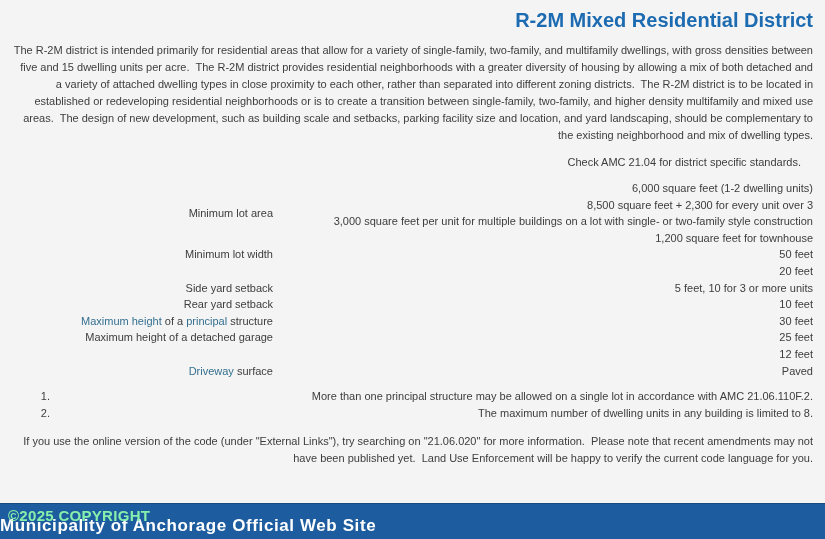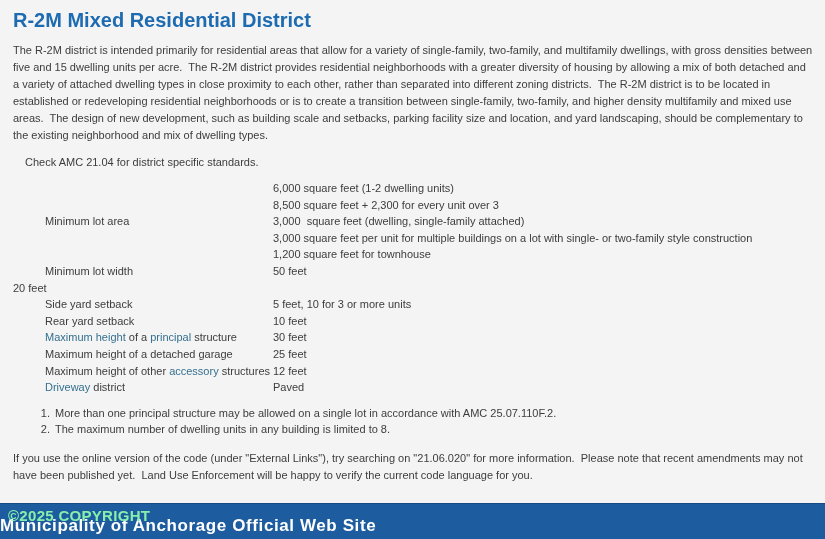--- a/index.html
+++ b/index.html
@@ -1,21 +1,21 @@
 <!DOCTYPE html>
 <html><head>
 <meta charset="utf-8">
 <style>
   html,body { margin:0; padding:0; background:#f4f4f5; }
   .page {
     position:relative; width:825px; height:539px; overflow:hidden;
     background:#f4f4f5; color:#3d3d3d;
     font-family:"Liberation Sans","DejaVu Sans",sans-serif;
   }
-  .content { padding:5px 12px 0 13px; }
+  .content { padding:5px 12px 0 13px;text-align:right; }
   .title {
     font-size:20px; font-weight:700; color:#1d6bb0;
     margin:2px 0 0; line-height:26px;
   }
   .para { font-size:11px; line-height:17px; margin:9px 0 8px; white-space:pre-wrap; }
   .check { font-size:11px; line-height:17px; margin:10px 12px 0; }
   .stable { margin-top:9px; font-size:11px; line-height:16.6px; }
   .trow { display:flex; align-items:center; }
   .tlabel { min-width:228px; flex:0 0 auto;margin-left:32px; }
   .tlabel span { white-space:pre; }
@@ -45,21 +45,20 @@
   <div class="content">
     <h1 class="title">R-2M Mixed Residential District</h1>
     <p class="para">The R-2M district is intended primarily for residential areas that allow for a variety of single-family, two-family, and multifamily dwellings, with gross densities between five and 15 dwelling units per acre.  The R-2M district provides residential neighborhoods with a greater diversity of housing by allowing a mix of both detached and a variety of attached dwelling types in close proximity to each other, rather than separated into different zoning districts.  The R-2M district is to be located in established or redeveloping residential neighborhoods or is to create a transition between single-family, two-family, and higher density multifamily and mixed use areas.  The design of new development, such as building scale and setbacks, parking facility size and location, and yard landscaping, should be complementary to the existing neighborhood and mix of dwelling types.</p>
     <p class="check">Check AMC 21.04 for district specific standards.</p>
     <div class="stable">
         <div class="trow">
           <div class="tlabel"><span>Minimum lot area</span></div>
           <div class="tvals">
             <div class="tval">6,000 square feet (1-2 dwelling units)</div>
             <div class="tval">8,500 square feet + 2,300 for every unit over 3</div>
-            <div class="tval">3,000  square feet (dwelling, single-family attached)</div>
             <div class="tval">3,000 square feet per unit for multiple buildings on a lot with single- or two-family style construction</div>
             <div class="tval">1,200 square feet for townhouse</div>
           </div>
         </div>
         <div class="trow">
           <div class="tlabel"><span>Minimum lot width</span></div>
           <div class="tvals">
             <div class="tval">50 feet</div>
           </div>
         </div>
@@ -86,34 +85,33 @@
             <div class="tval">30 feet</div>
           </div>
         </div>
         <div class="trow">
           <div class="tlabel"><span>Maximum height of a detached garage</span></div>
           <div class="tvals">
             <div class="tval">25 feet</div>
           </div>
         </div>
         <div class="trow">
-          <div class="tlabel"><span>Maximum height of other </span><span class="lnk">accessory</span><span> structures</span></div>
           <div class="tvals">
             <div class="tval">12 feet</div>
           </div>
         </div>
         <div class="trow">
-          <div class="tlabel"><span class="lnk">Driveway</span><span> district</span></div>
+          <div class="tlabel"><span class="lnk">Driveway</span><span> surface</span></div>
           <div class="tvals">
             <div class="tval">Paved</div>
           </div>
         </div>
       </div>
     <ol class="notes">
-        <li>More than one principal structure may be allowed on a single lot in accordance with AMC 25.07.110F.2.</li>
+        <li>More than one principal structure may be allowed on a single lot in accordance with AMC 21.06.110F.2.</li>
         <li>The maximum number of dwelling units in any building is limited to 8.</li>
       </ol>
     <p class="outro">If you use the online version of the code (under "External Links"), try searching on "21.06.020" for more information.  Please note that recent amendments may not have been published yet.  Land Use Enforcement will be happy to verify the current code language for you.</p>
   </div>
   <div class="footer">
     <div class="copyright">©2025 COPYRIGHT</div>
     <div class="site-title">Municipality of Anchorage Official Web Site</div>
   </div>
 </div>
 

